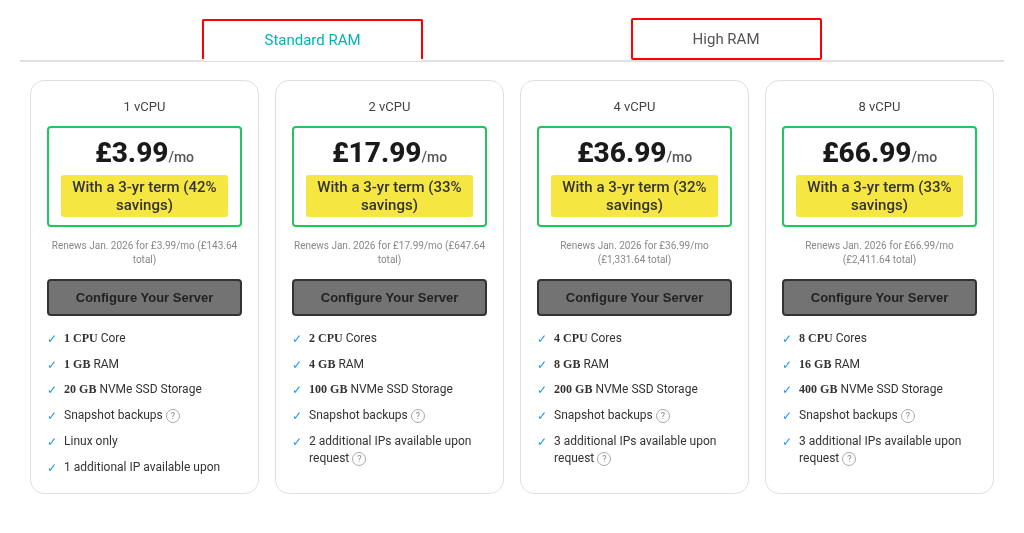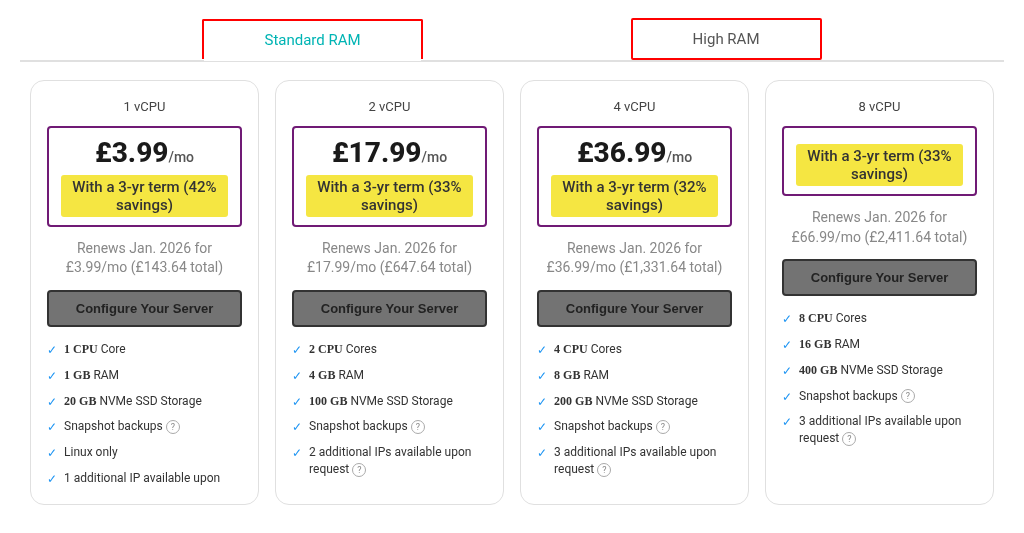--- a/index.html
+++ b/index.html
@@ -87,21 +87,21 @@
     }
 
     .card-vcpu {
       text-align: center;
       font-size: 13px;
       color: #444;
       margin-bottom: 12px;
     }
 
     .price-box {
-      border: 2px solid #701a75;
+      border: 2px solid #22c55e;
       border-radius: 4px;
       padding: 10px 12px 8px 12px;
       text-align: center;
       margin-bottom: 6px;
     }
 
     .price-main {
       font-size: 28px;
       font-weight: 800;
       color: #1a1a1a;
@@ -119,21 +119,21 @@
       border-radius: 3px;
       font-size: 15px;
       color: #333;
       padding: 3px 8px;
       display: inline-block;
       margin-top: 6px;
       font-weight: 500;
     }
 
     .renews-text {
-      font-size: 14px;
+      font-size: 10px;
       color: #888;
       text-align: center;
       margin: 6px 0 12px 0;
       line-height: 1.4;
     }
 
     .configure-btn {
       border: 2px solid #333;
       border-radius: 4px;
       background: #737373;
@@ -326,20 +326,23 @@
         <li class="feature-item">
           <span class="check-icon">✓</span>
           <span class="feature-text">3 additional IPs available upon request<span class="help-icon">?</span></span>
         </li>
 
     </ul>
   </div>
       <div class="card">
     <div class="card-vcpu">8 vCPU</div>
     <div class="price-box">
+      <div class="price-main">
+        £66.99<span class="per-mo">/mo</span>
+      </div>
       <span class="savings-badge">With a 3-yr term (33% savings)</span>
     </div>
     <div class="renews-text">Renews Jan. 2026 for £66.99/mo (£2,411.64 total)</div>
     <button class="configure-btn">Configure Your Server</button>
     <ul class="feature-list">
 
         <li class="feature-item">
           <span class="check-icon">✓</span>
           <span class="feature-text"><strong>8 CPU</strong> Cores</span>
         </li>

